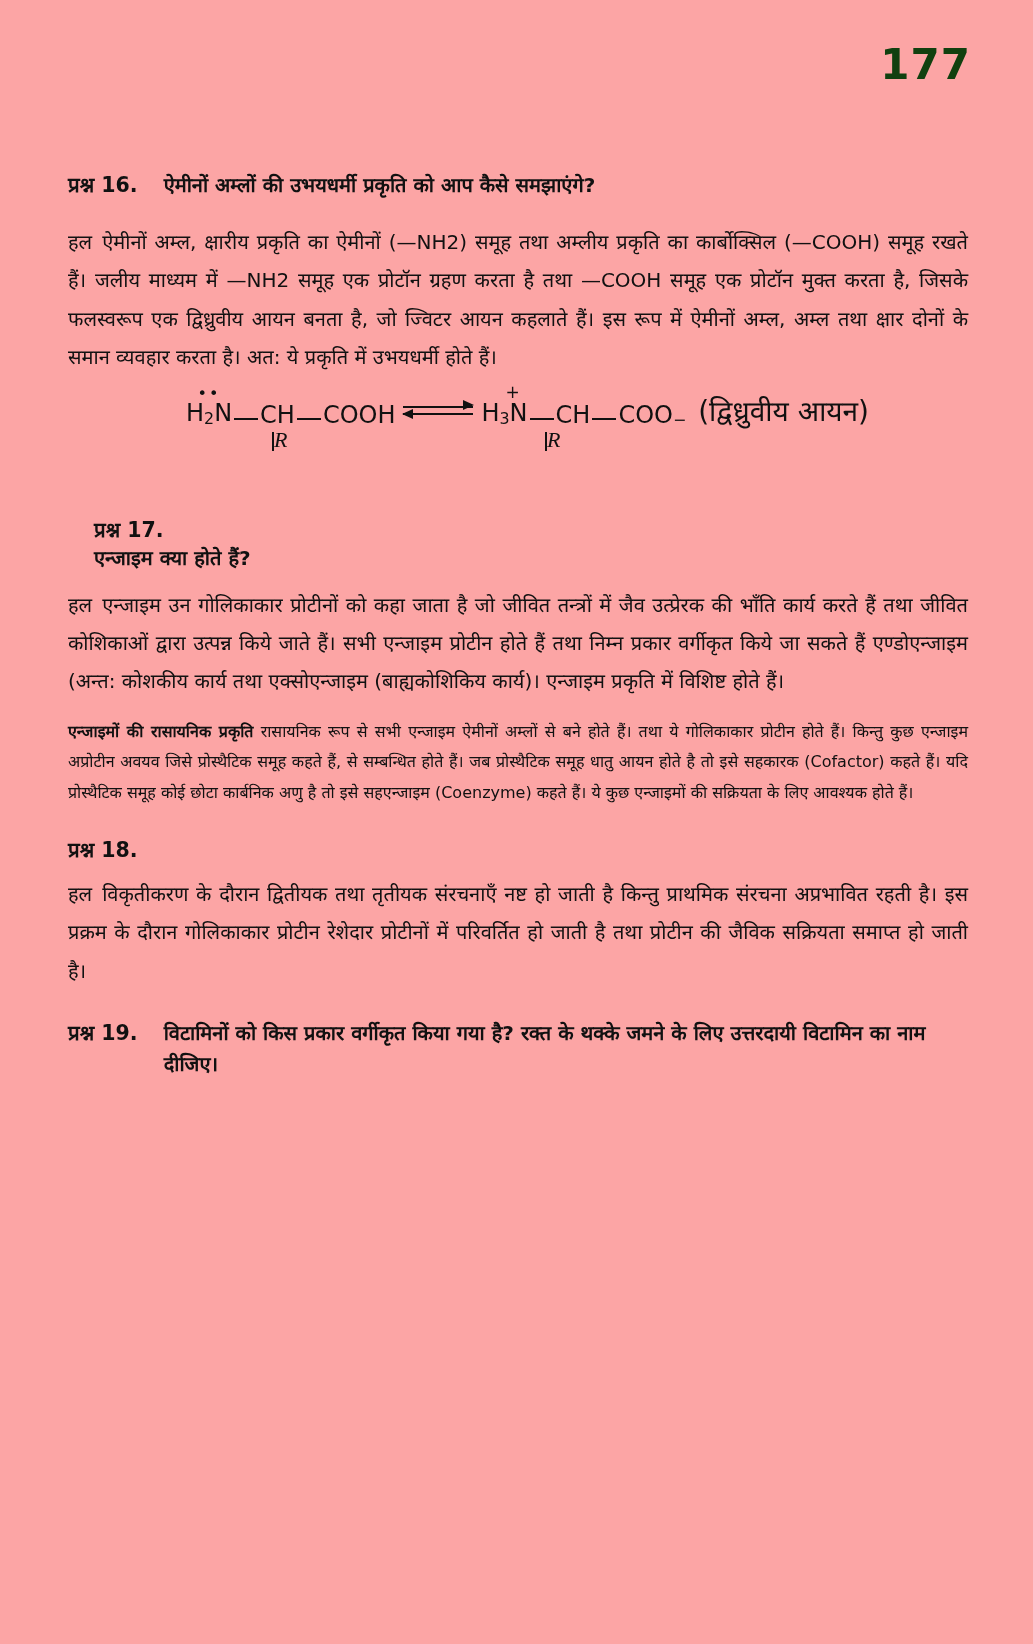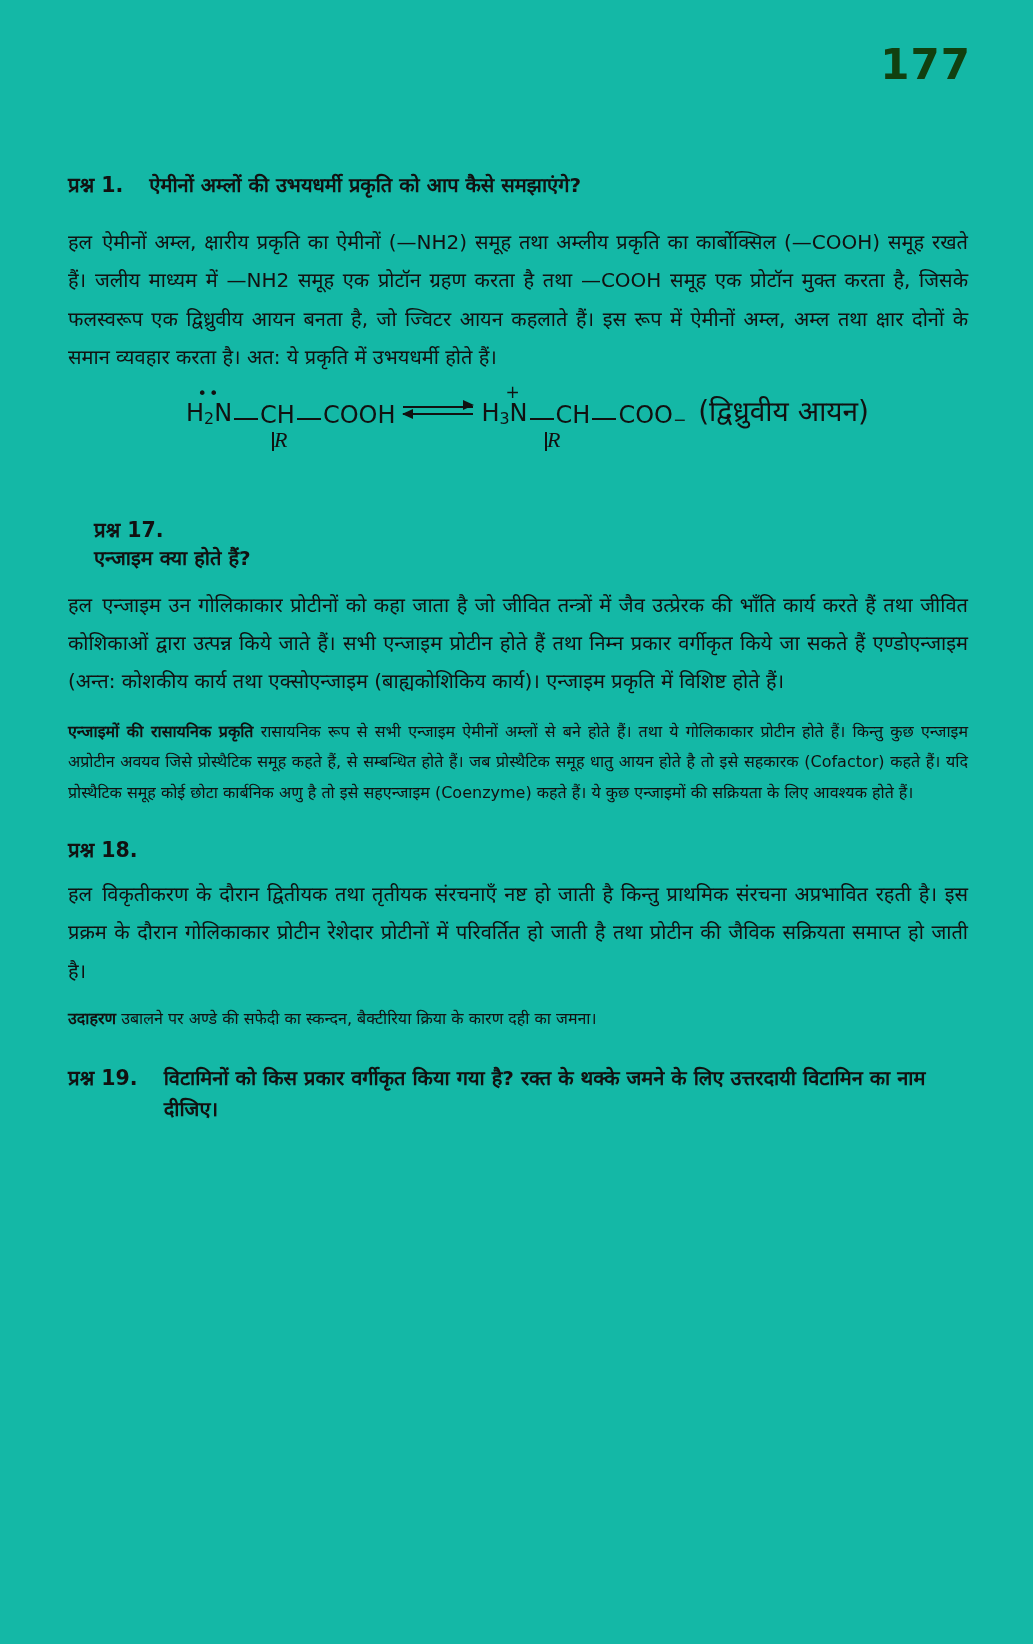--- a/index.html
+++ b/index.html
@@ -10,21 +10,21 @@
   }
   body {
     font-family: "Liberation Serif", "DejaVu Serif", serif;
     color: #111111;
   }
   .page {
     position: relative;
     width: 1033px;
     height: 1644px;
     margin: 0 auto;
-    background: #14b8a6;
+    background: #fca5a5;
     overflow: hidden;
     box-sizing: border-box;
   }
 
   
   .page-number {
     position: absolute;
     top: 44px;
     right: 62px;
     font-family: "DejaVu Sans", "Liberation Sans", sans-serif;
@@ -211,21 +211,21 @@
 </head>
 <body>
 
 <div class="page">
 
   <div class="page-number">177</div>
 
   <div class="content">
 
     <div class="q-block q16">
-      <span class="q-label">प्रश्न 1.</span>
+      <span class="q-label">प्रश्न 16.</span>
       <span class="q-text">ऐमीनों अम्लों की उभयधर्मी प्रकृति को आप कैसे समझाएंगे?</span>
     </div>
 
     <p class="a-block a16">
       <span class="ans-tag">हल</span><span>ऐमीनों अम्ल, क्षारीय प्रकृति का ऐमीनों (—NH2) समूह तथा अम्लीय प्रकृति का कार्बोक्सिल (—COOH) समूह रखते हैं। जलीय माध्यम में —NH2 समूह एक प्रोटॉन ग्रहण करता है तथा —COOH समूह एक प्रोटॉन मुक्त करता है, जिसके फलस्वरूप एक द्विध्रुवीय आयन बनता है, जो ज्विटर आयन कहलाते हैं। इस रूप में ऐमीनों अम्ल, अम्ल तथा क्षार दोनों के समान व्यवहार करता है। अत: ये प्रकृति में उभयधर्मी होते हैं।</span>
     </p>
 
     <div class="equation-wrap">
       <div class="eq-row">
 
@@ -282,23 +282,20 @@
     </p>
 
     <div class="q-block q18">
       <span class="q-label">प्रश्न 18.</span>
     </div>
 
     <p class="a-block a18">
       <span class="ans-tag">हल</span><span>विकृतीकरण के दौरान द्वितीयक तथा तृतीयक संरचनाएँ नष्ट हो जाती है किन्तु प्राथमिक संरचना अप्रभावित रहती है। इस प्रक्रम के दौरान गोलिकाकार प्रोटीन रेशेदार प्रोटीनों में परिवर्तित हो जाती है तथा प्रोटीन की जैविक सक्रियता समाप्त हो जाती है।</span>
     </p>
 
-    <p class="para tight">
-      <span class="sub-tag">उदाहरण</span>&nbsp;<span>उबालने पर अण्डे की सफेदी का स्कन्दन, बैक्टीरिया क्रिया के कारण दही का जमना।</span>
-    </p>
 
     <div class="q-block q19">
       <span class="q-label">प्रश्न 19.</span>
       <span class="q-text">विटामिनों को किस प्रकार वर्गीकृत किया गया है? रक्त के थक्के जमने के लिए उत्तरदायी विटामिन का नाम दीजिए।</span>
     </div>
 
 
   </div>
 </div>
 

